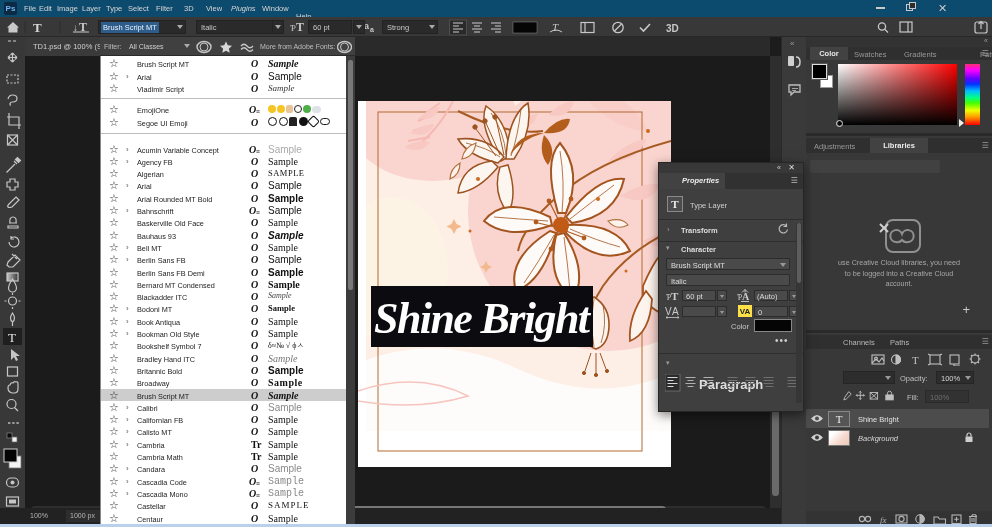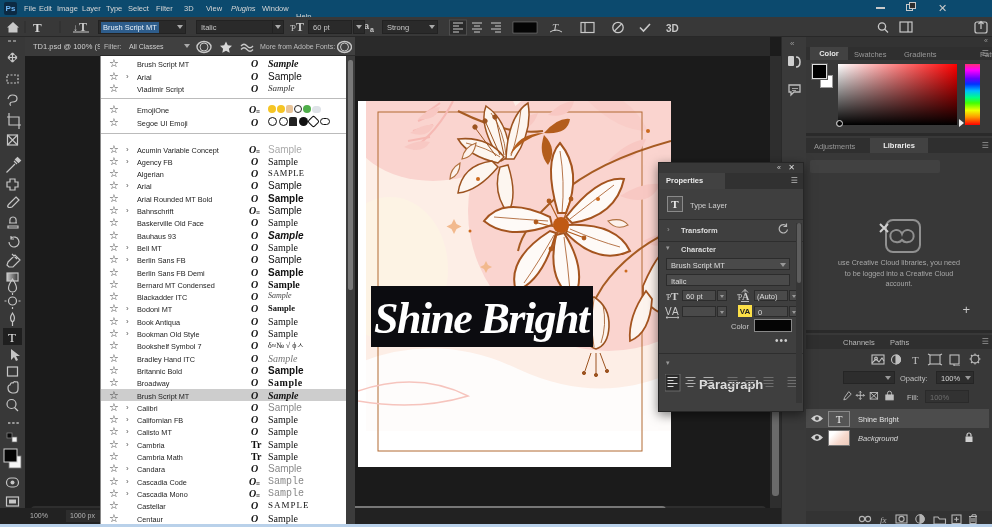--- a/index.html
+++ b/index.html
@@ -761,21 +761,21 @@
   </style>
 
   <div class="abs" style="left:658px;top:162px;width:146px;height:250px;background:#3f3f3f;border:1px solid #262626;box-shadow:0 3px 10px rgba(0,0,0,.5);" id="props">
 
     <div class="abs" style="left:0;top:0;width:144px;height:10px;background:#383838;">
       <span class="abs" style="right:22px;top:1px;color:#ccc;font-size:7px;">«</span>
       <span class="abs" style="right:8px;top:0;color:#ddd;font-size:8px;">✕</span>
     </div>
 
     <div class="abs" style="left:0;top:10px;width:144px;height:16px;background:#313131;">
-      <span class="abs" style="left:0;top:0;width:66px;height:16px;background:#424242;color:#ececec;font-size:7.5px;font-weight:bold;line-height:16px;padding-left:7px;">Properties</span>
+      <span class="abs" style="left:0;top:0;width:66px;height:16px;background:#424242;color:#ececec;font-size:7.5px;font-weight:bold;line-height:16px;padding-left:23px;font-style:italic;">Properties</span>
       <span class="abs" style="right:5px;top:3px;color:#bbb;font-size:8px;">☰</span>
     </div>
 
     <div class="abs" style="left:8px;top:33px;width:16px;height:16px;background:#4c4c4c;border:1px solid #8a8a8a;color:#eee;font-family:'Liberation Serif';font-size:11px;font-weight:bold;text-align:center;line-height:15px;">T</div>
     <span class="abs" style="left:31px;top:38px;color:#cfcfcf;font-size:7.5px;">Type Layer</span>
     <div class="abs" style="left:0;top:56px;width:144px;height:1px;background:#2e2e2e;"></div>
 
     <span class="abs" style="left:8px;top:62px;color:#9a9a9a;font-size:8px;">›</span>
     <span class="abs" style="left:22px;top:63px;color:#dedede;font-size:7.5px;font-weight:bold;">Transform</span>
     <svg class="abs" style="left:118px;top:60px;" width="12" height="12" viewBox="0 0 12 12">

